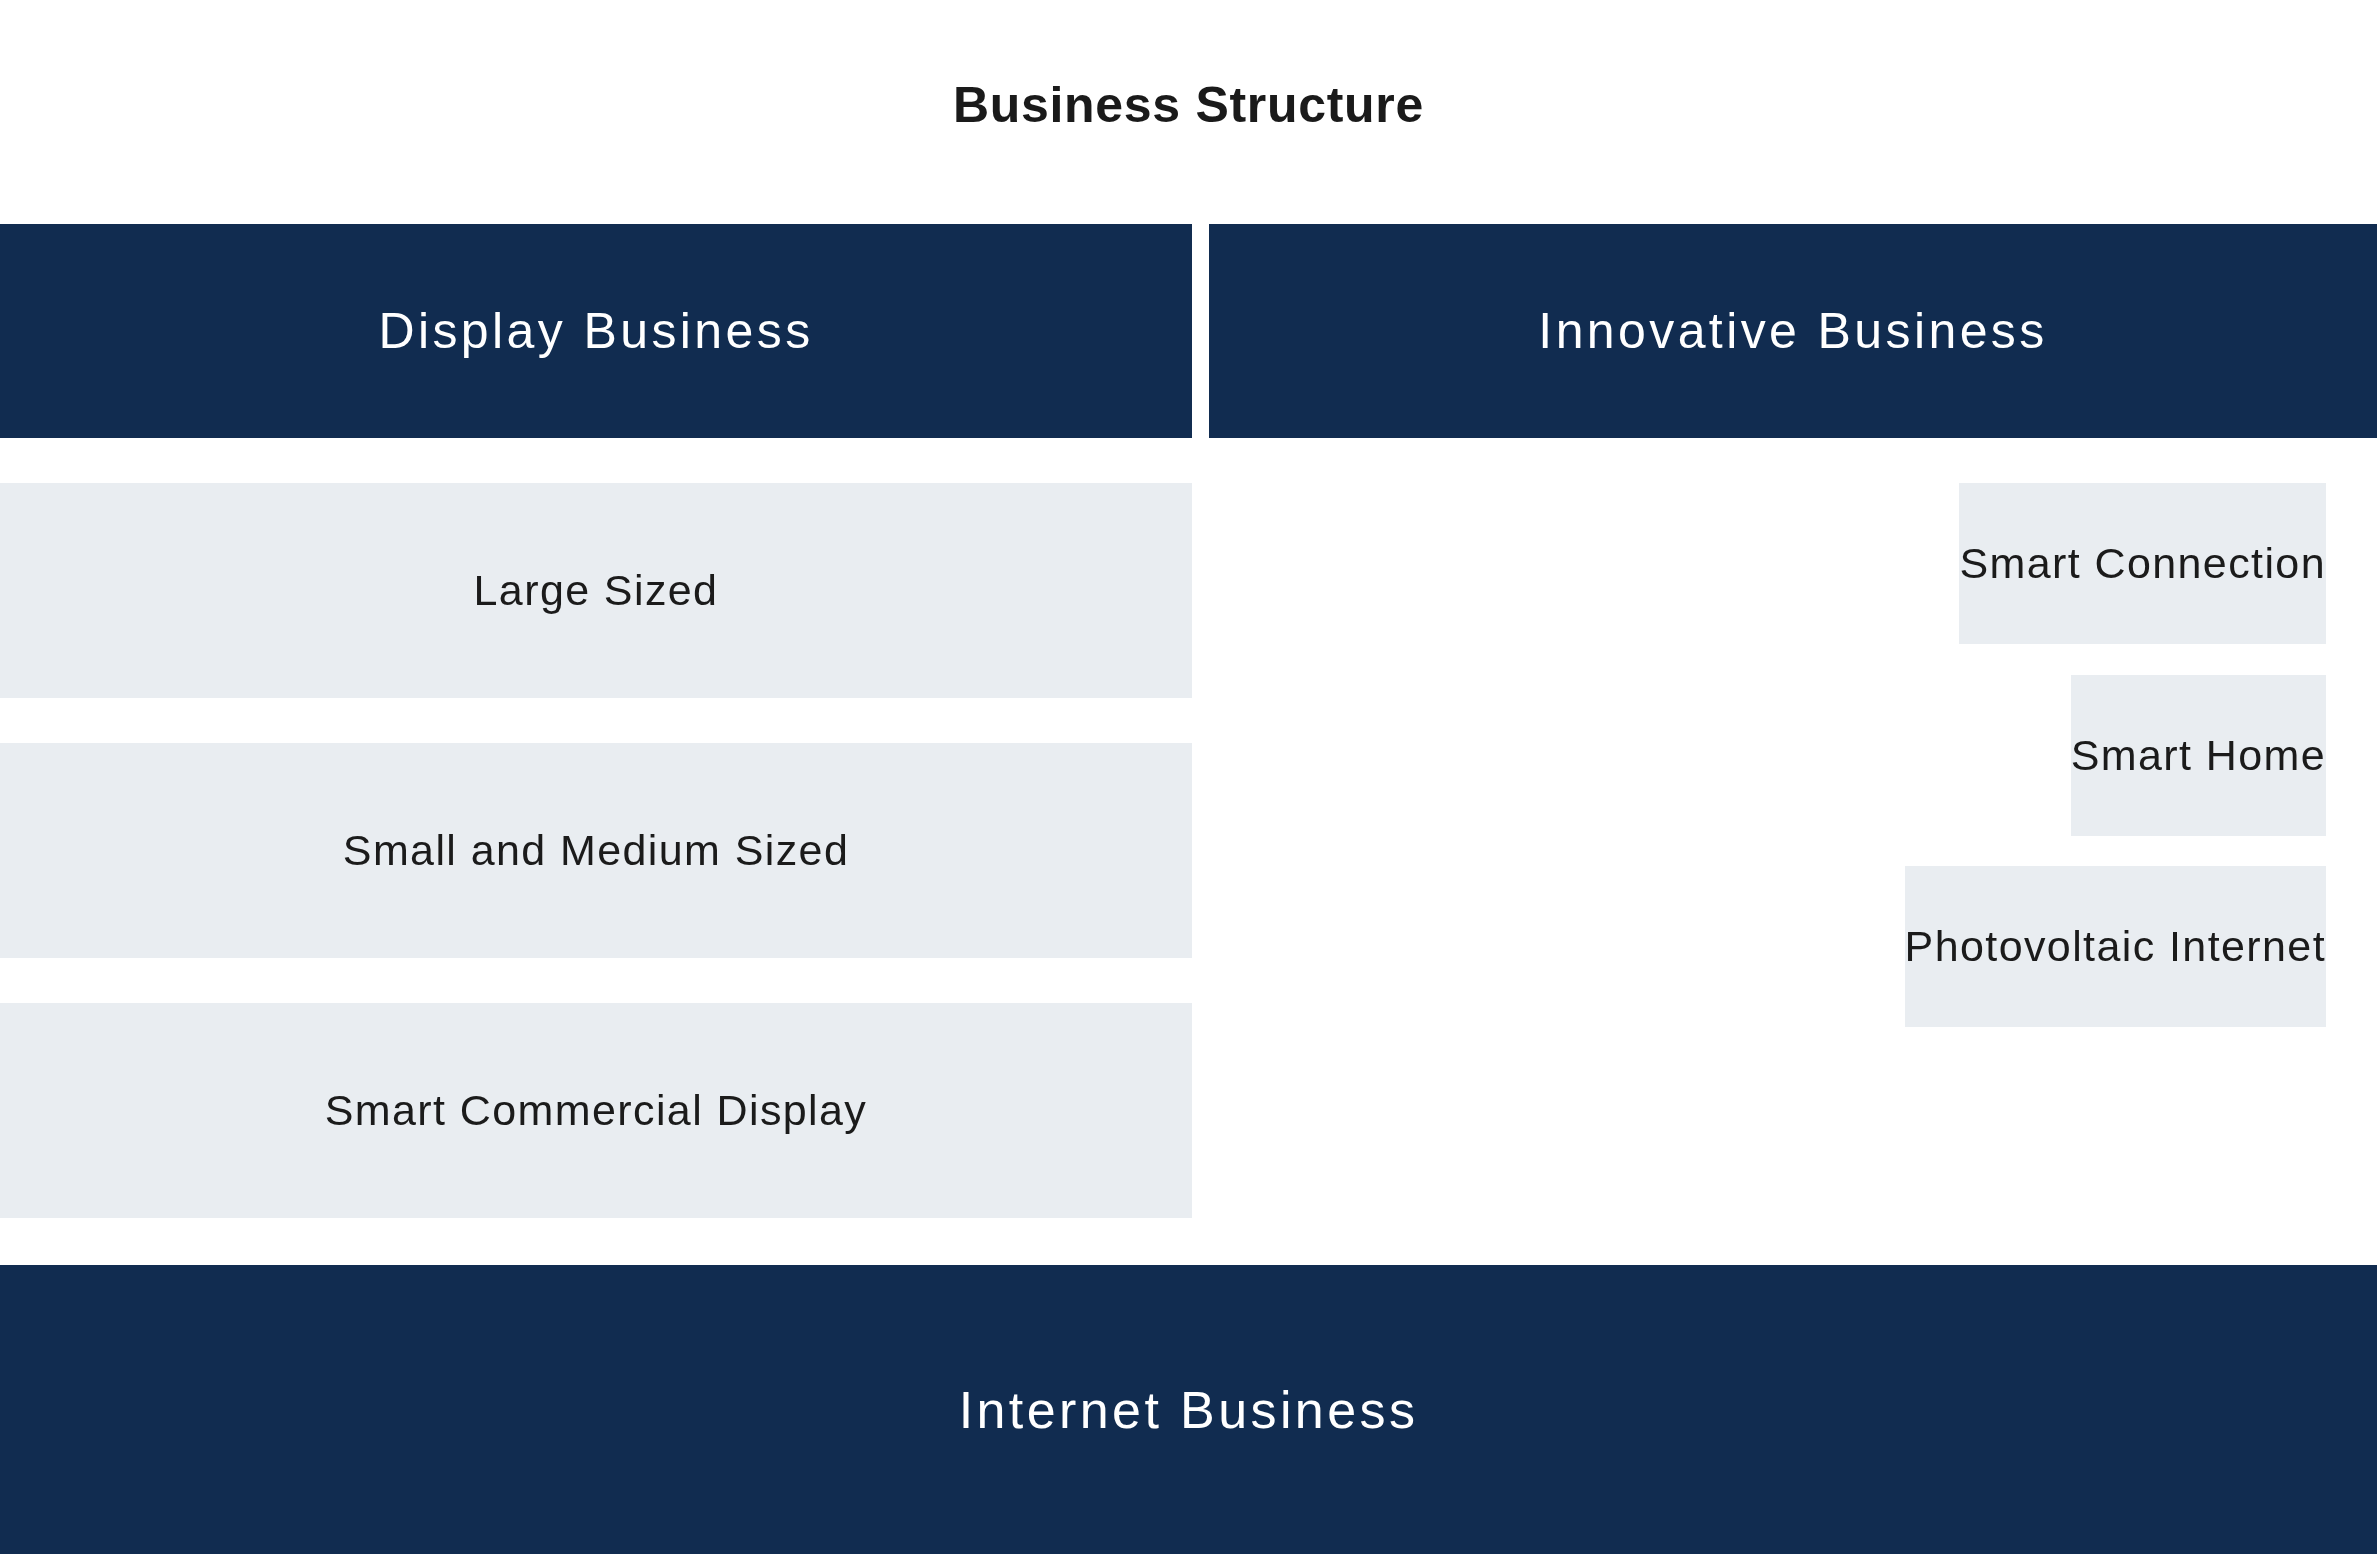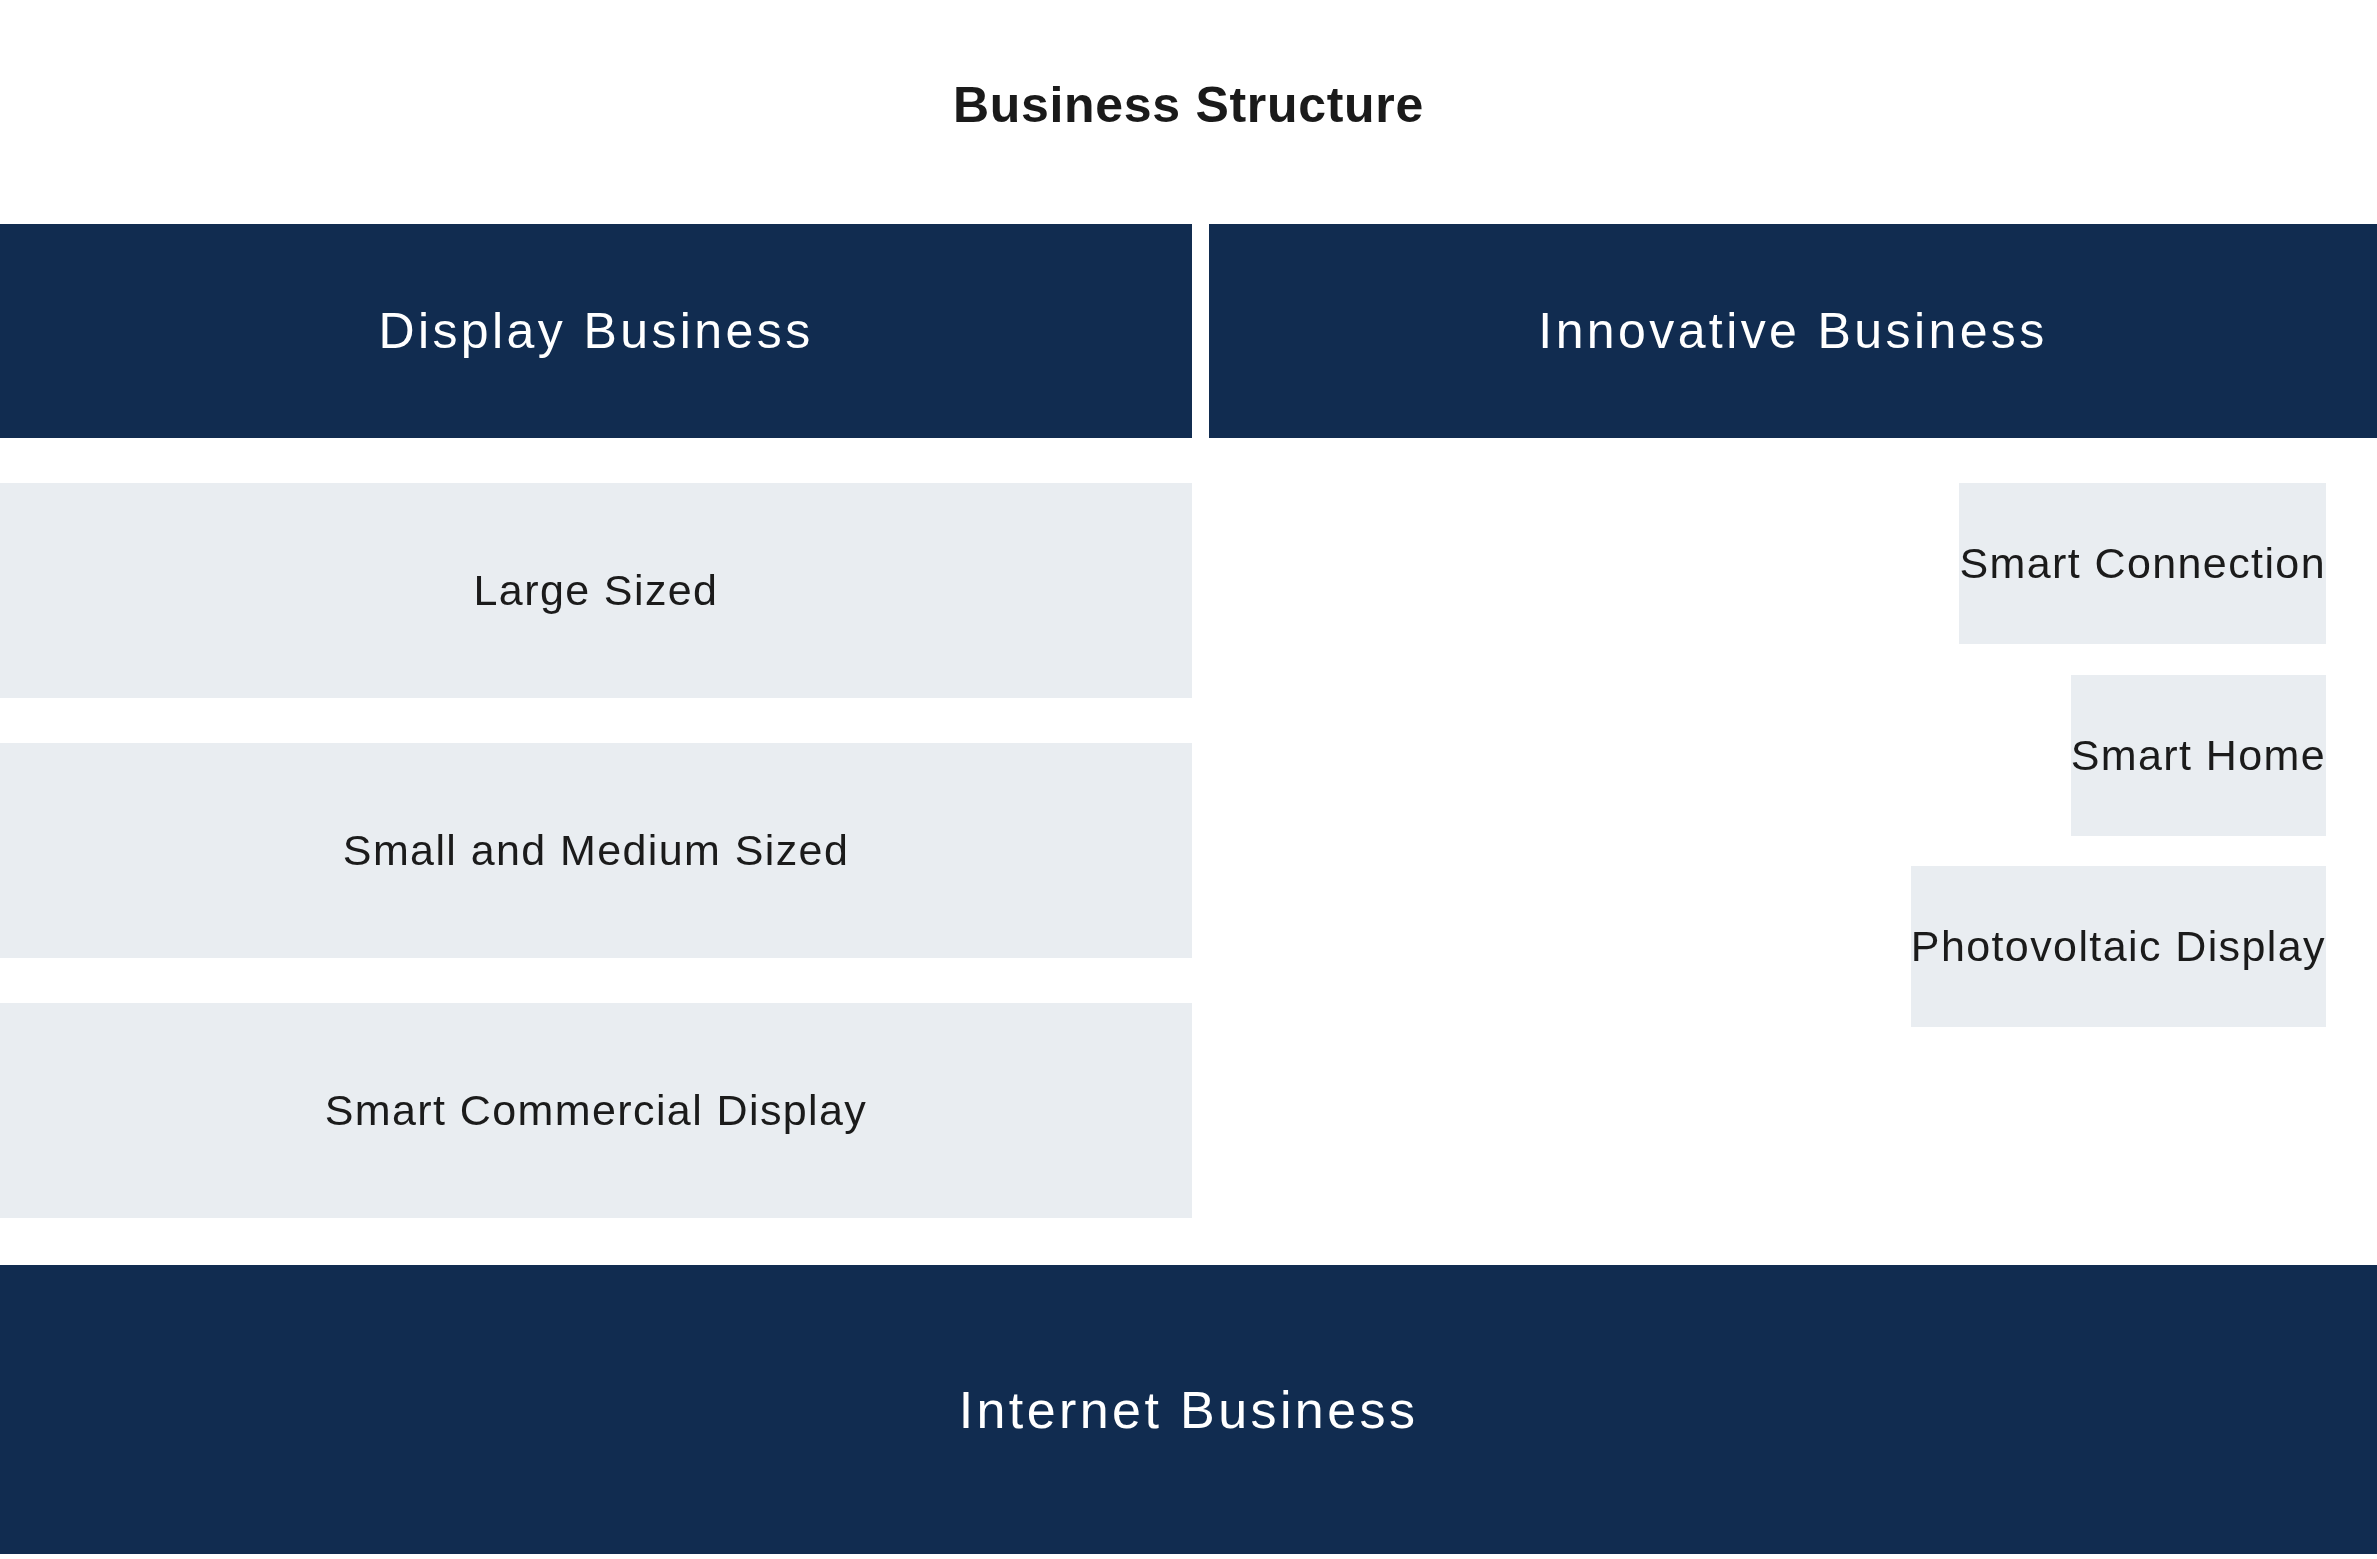--- a/index.html
+++ b/index.html
@@ -78,21 +78,21 @@
         <div class="item">Small and Medium Sized</div>
         <div class="item">Smart Commercial Display</div>
       </div>
     </div>
 
     <div class="col col-right">
       <div class="col-header">Innovative Business</div>
       <div class="items">
         <div class="item">Smart Connection</div>
         <div class="item">Smart Home</div>
-        <div class="item">Photovoltaic Display</div>
+        <div class="item">Photovoltaic Internet</div>
       </div>
     </div>
 
   </div>
 
   <div class="footer">Internet Business</div>
 
 </div>
 
 

